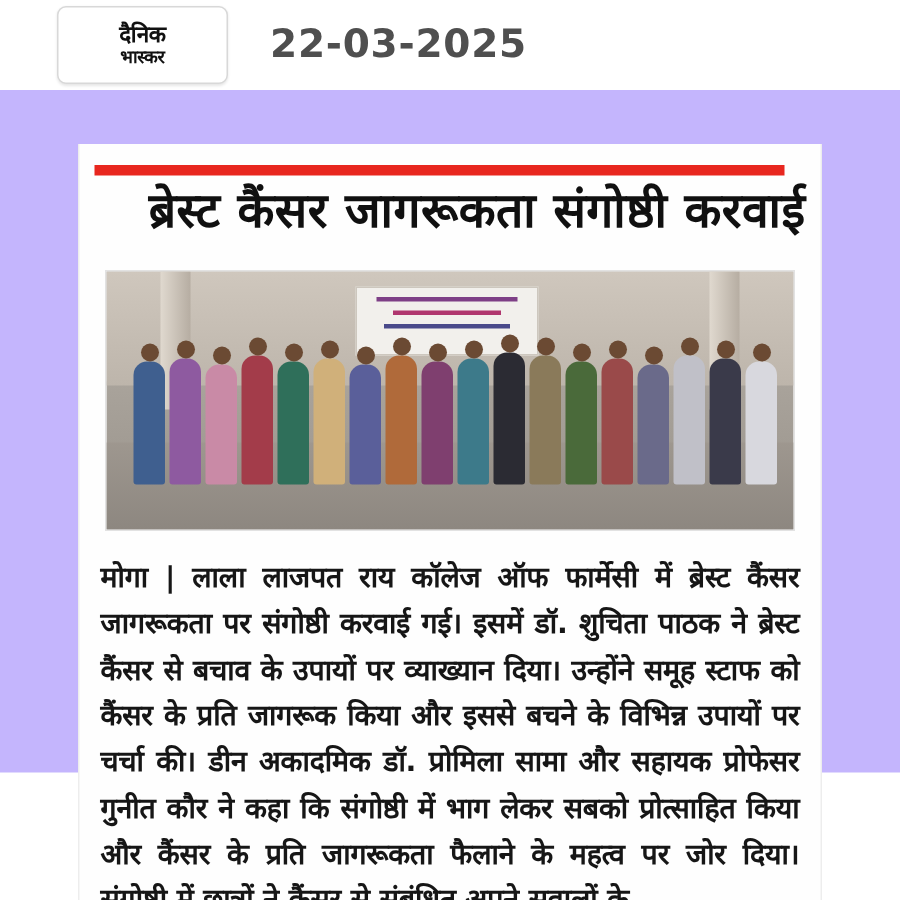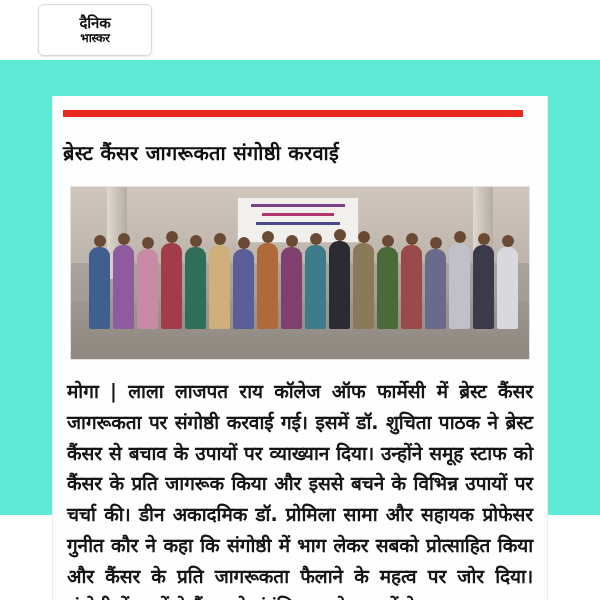--- a/index.html
+++ b/index.html
@@ -10,21 +10,21 @@
     width: 600px;
     height: 600px;
     background: #ffffff;
     font-family: "DejaVu Sans", sans-serif;
     overflow: hidden;
   }
   .page {
     position: relative;
     width: 600px;
     height: 515px;
-    background: #5eead4;
+    background: #c4b5fd;
   }
 
   
   .masthead {
     position: absolute;
     top: 0;
     left: 0;
     width: 600px;
     height: 60px;
     background: #ffffff;
@@ -89,26 +89,25 @@
     box-sizing: border-box;
     padding: 0 10px;
   }
   .red-rule {
     margin: 14px 0 0 0;
     height: 7px;
     background: #e8271f;
     width: 460px;
   }
   .headline {
-    margin-top: 22px;
-    font-family: "DejaVu Sans", sans-serif;
-    font-size: 20px;
+    font-family: "DejaVu Sans", sans-serif;
+    font-size: 32px;
     font-weight: bold;
     color: #101010;
-    text-align: left;
+    text-align: right;
     letter-spacing: 0.3px;
     white-space: nowrap;
   }
 
   
   .photo {
     margin: 20px auto 0 auto;
     width: 458px;
     height: 172px;
     position: relative;
@@ -191,20 +190,21 @@
 </head>
 <body>
 
 <div class="page">
 
   <div class="masthead">
     <div class="logo-box">
       <span class="logo-line1">दैनिक</span>
       <span class="logo-line2">भास्कर</span>
     </div>
+    <span class="issue-date">22-03-2025</span>
   </div>
 
   <div class="clipping">
 
     <div class="red-rule"></div>
 
     <div class="headline">ब्रेस्ट कैंसर जागरूकता संगोष्ठी करवाई</div>
 
     <div class="photo">
       <div class="wall"></div>

